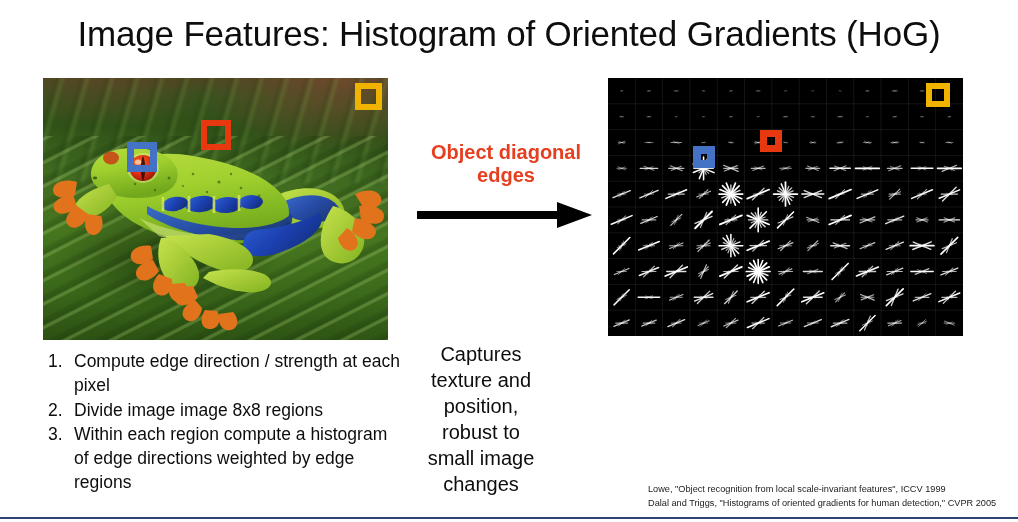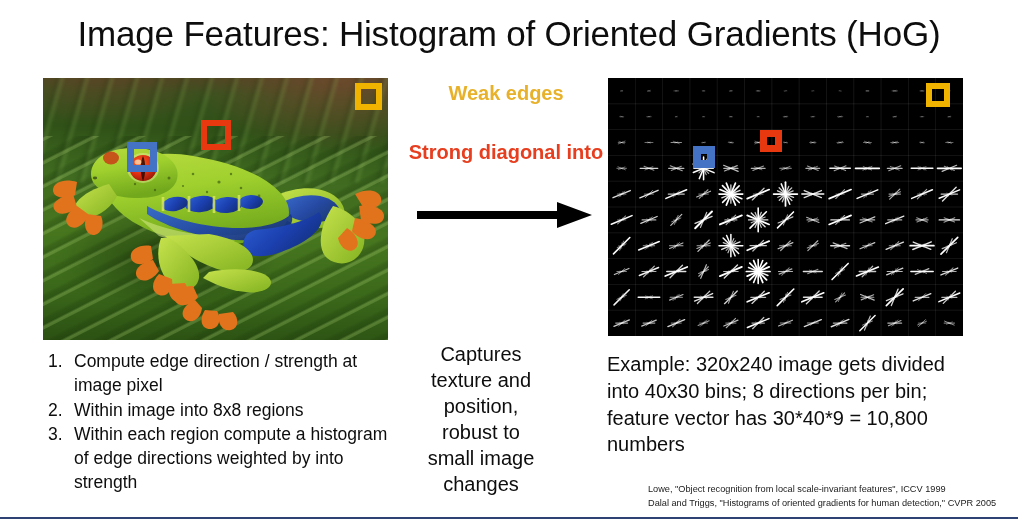--- a/index.html
+++ b/index.html
@@ -899,46 +899,44 @@
           <line x1="342.05" y1="244.39" x2="340.64" y2="245.81" stroke-width="0.64" opacity="0.25"></line>
           <line x1="344.32" y1="243.87" x2="338.38" y2="246.33" stroke-width="0.83" opacity="0.41"></line>
         </g>
     </svg>
 
     <div class="abox" style="left:318px; top:5px; width:24px; height:24px; border:6px solid #F0B400;"></div>
     <div class="abox" style="left:152px; top:52px; width:22px; height:22px; border:7px solid #E8380F;"></div>
     <div class="abox" style="left:85px; top:68px; width:22px; height:22px; border:8px solid #4472C4;"></div>
   </div>
 
-  <div class="clabel lbl-weak">Weak edges</div>
-  <div class="clabel lbl-strong">Strong diagonal into</div>
+  <div class="clabel lbl-strong">Object diagonal edges</div>
 
   <svg class="arrow" viewBox="0 0 175 32">
     <path d="M0 12 L140 12 L140 3 L175 16 L140 29 L140 20 L0 20 Z" fill="#000000"></path>
   </svg>
 
 
   <div class="captures">Captures texture and position, robust to small image changes</div>
 
   <div class="steps">
     <div class="step">
       <span class="step-num">1.</span>
-      <span class="step-txt">Compute edge direction / strength at image pixel</span>
+      <span class="step-txt">Compute edge direction / strength at each pixel</span>
     </div>
     <div class="step">
       <span class="step-num">2.</span>
-      <span class="step-txt">Within image into 8x8 regions</span>
+      <span class="step-txt">Divide image image 8x8 regions</span>
     </div>
     <div class="step">
       <span class="step-num">3.</span>
-      <span class="step-txt">Within each region compute a histogram of edge directions weighted by into strength</span>
+      <span class="step-txt">Within each region compute a histogram of edge directions weighted by edge regions</span>
     </div>
   </div>
 
-  <div class="example">Example: 320x240 image gets divided into 40x30 bins; 8 directions per bin; feature vector has 30*40*9 = 10,800 numbers</div>
 
   <div class="cites">
     <div>Lowe, "Object recognition from local scale-invariant features", ICCV 1999</div>
     <div>Dalal and Triggs, "Histograms of oriented gradients for human detection," CVPR 2005</div>
   </div>
 
   <div class="rule"></div>
 </div>
 
 </body></html>

